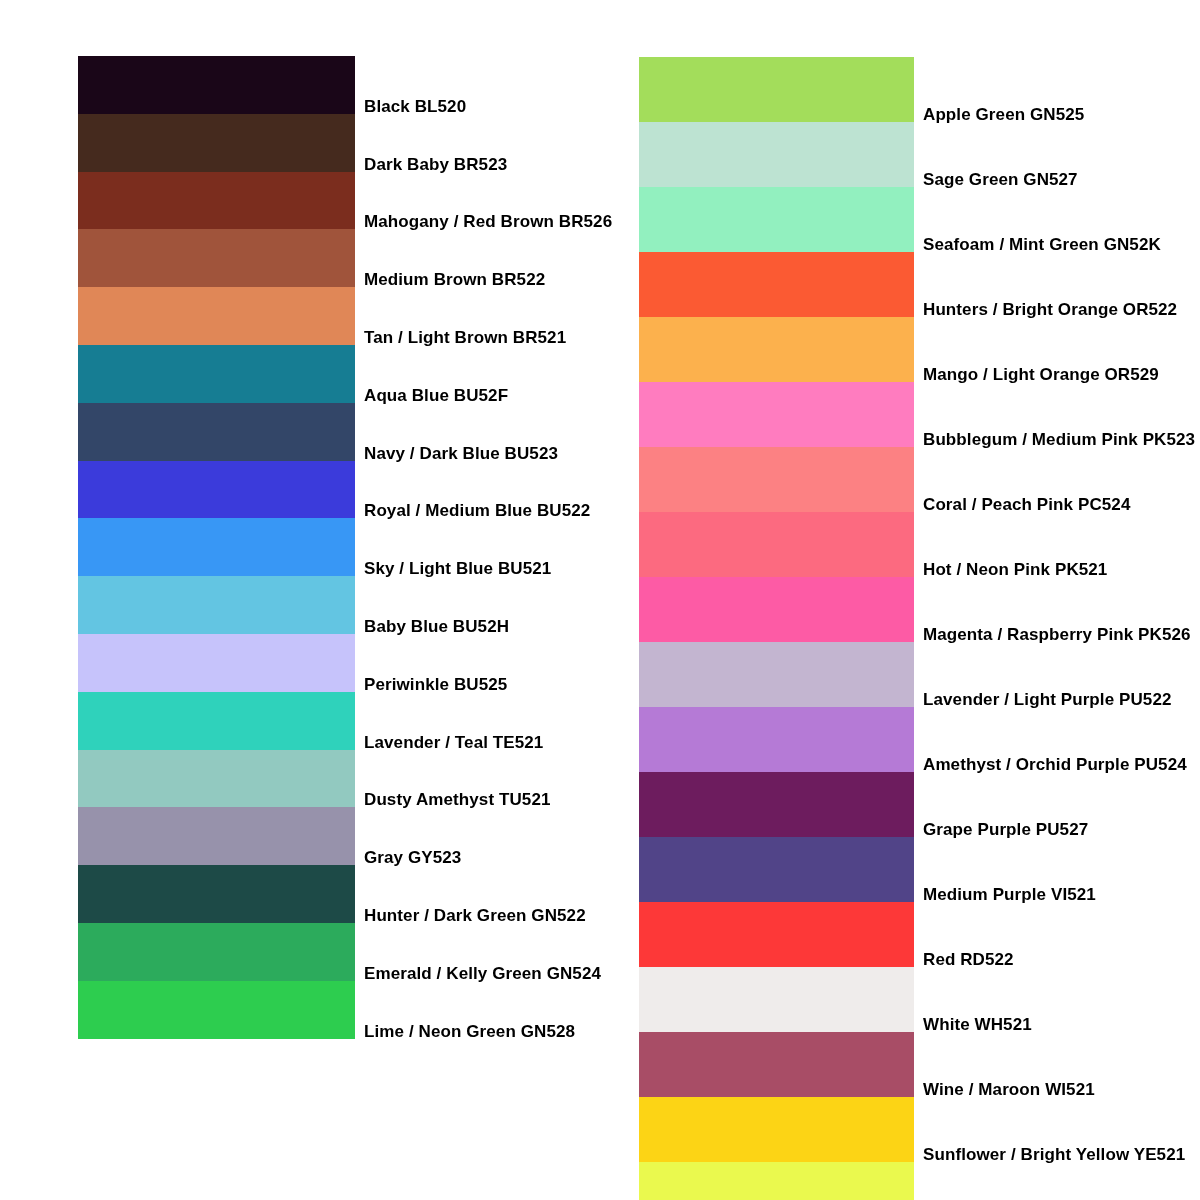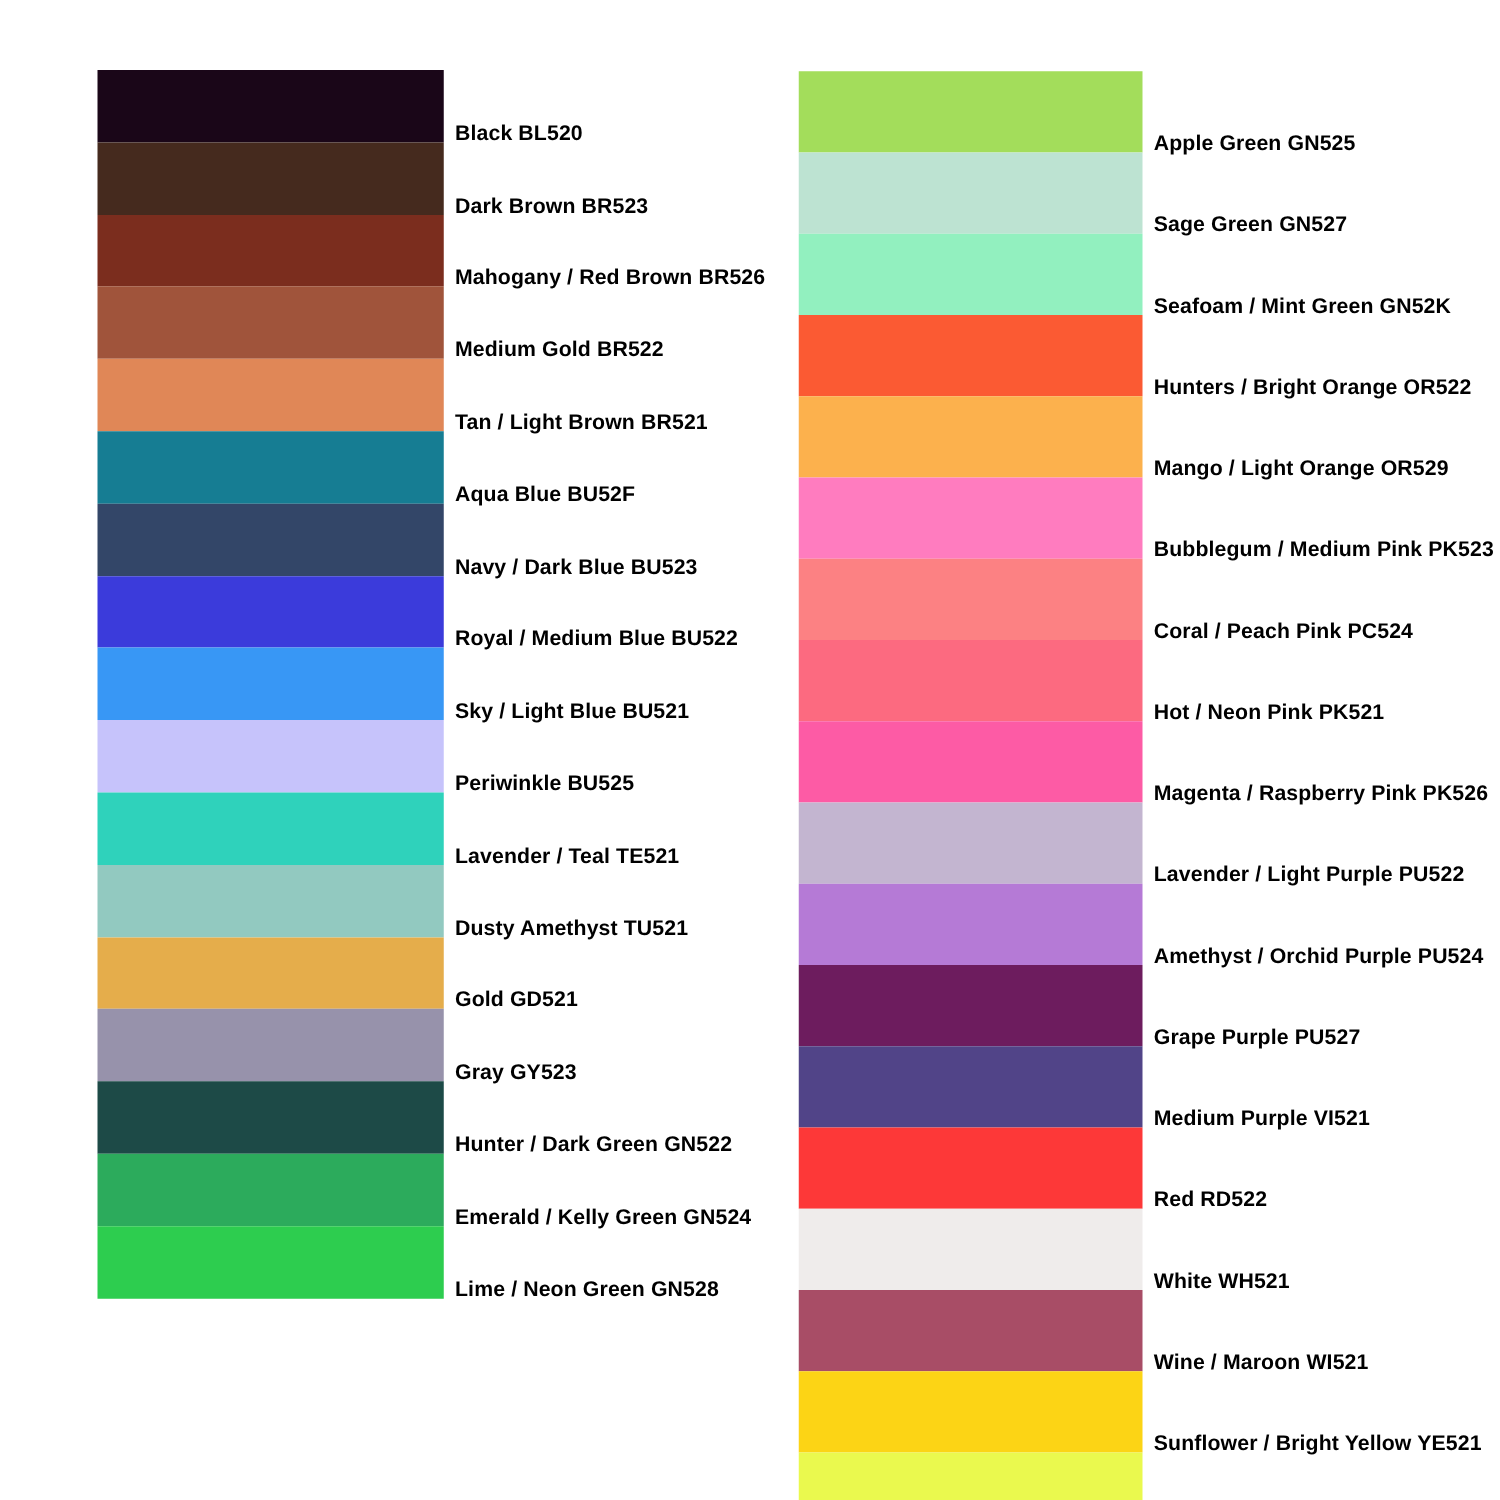--- a/index.html
+++ b/index.html
@@ -73,29 +73,29 @@
 <body>
 
 <div id="chart">
   <div class="column" id="column-left">
       <div class="swatch-row">
         <div class="swatch-chip" title="#1a0618" style="background: rgb(26, 6, 24);"></div>
         <div class="swatch-label">Black BL520</div>
       </div>
       <div class="swatch-row">
         <div class="swatch-chip" title="#452a1e" style="background: rgb(69, 42, 30);"></div>
-        <div class="swatch-label">Dark Brown BR523</div>
+        <div class="swatch-label">Dark Baby BR523</div>
       </div>
       <div class="swatch-row">
         <div class="swatch-chip" title="#7b2d1e" style="background: rgb(123, 45, 30);"></div>
         <div class="swatch-label">Mahogany / Red Brown BR526</div>
       </div>
       <div class="swatch-row">
         <div class="swatch-chip" title="#a0543b" style="background: rgb(160, 84, 59);"></div>
-        <div class="swatch-label">Medium Gold BR522</div>
+        <div class="swatch-label">Medium Brown BR522</div>
       </div>
       <div class="swatch-row">
         <div class="swatch-chip" title="#e08757" style="background: rgb(224, 135, 87);"></div>
         <div class="swatch-label">Tan / Light Brown BR521</div>
       </div>
       <div class="swatch-row">
         <div class="swatch-chip" title="#167d93" style="background: rgb(22, 125, 147);"></div>
         <div class="swatch-label">Aqua Blue BU52F</div>
       </div>
       <div class="swatch-row">
@@ -104,36 +104,36 @@
       </div>
       <div class="swatch-row">
         <div class="swatch-chip" title="#3b3bdb" style="background: rgb(59, 59, 219);"></div>
         <div class="swatch-label">Royal / Medium Blue BU522</div>
       </div>
       <div class="swatch-row">
         <div class="swatch-chip" title="#3897f5" style="background: rgb(56, 151, 245);"></div>
         <div class="swatch-label">Sky / Light Blue BU521</div>
       </div>
       <div class="swatch-row">
+        <div class="swatch-chip" title="#63c5e2" style="background: rgb(99, 197, 226);"></div>
+        <div class="swatch-label">Baby Blue BU52H</div>
+      </div>
+      <div class="swatch-row">
         <div class="swatch-chip" title="#c6c3fb" style="background: rgb(198, 195, 251);"></div>
         <div class="swatch-label">Periwinkle BU525</div>
       </div>
       <div class="swatch-row">
         <div class="swatch-chip" title="#2fd2bb" style="background: rgb(47, 210, 187);"></div>
         <div class="swatch-label">Lavender / Teal TE521</div>
       </div>
       <div class="swatch-row">
         <div class="swatch-chip" title="#92c9c0" style="background: rgb(146, 201, 192);"></div>
         <div class="swatch-label">Dusty Amethyst TU521</div>
       </div>
       <div class="swatch-row">
-        <div class="swatch-chip" title="#e5ad4b" style="background: rgb(229, 173, 75);"></div>
-        <div class="swatch-label">Gold GD521</div>
-      </div>
-      <div class="swatch-row">
         <div class="swatch-chip" title="#9792ab" style="background: rgb(151, 146, 171);"></div>
         <div class="swatch-label">Gray GY523</div>
       </div>
       <div class="swatch-row">
         <div class="swatch-chip" title="#1d4a47" style="background: rgb(29, 74, 71);"></div>
         <div class="swatch-label">Hunter / Dark Green GN522</div>
       </div>
       <div class="swatch-row">
         <div class="swatch-chip" title="#2cab5c" style="background: rgb(44, 171, 92);"></div>
         <div class="swatch-label">Emerald / Kelly Green GN524</div>

